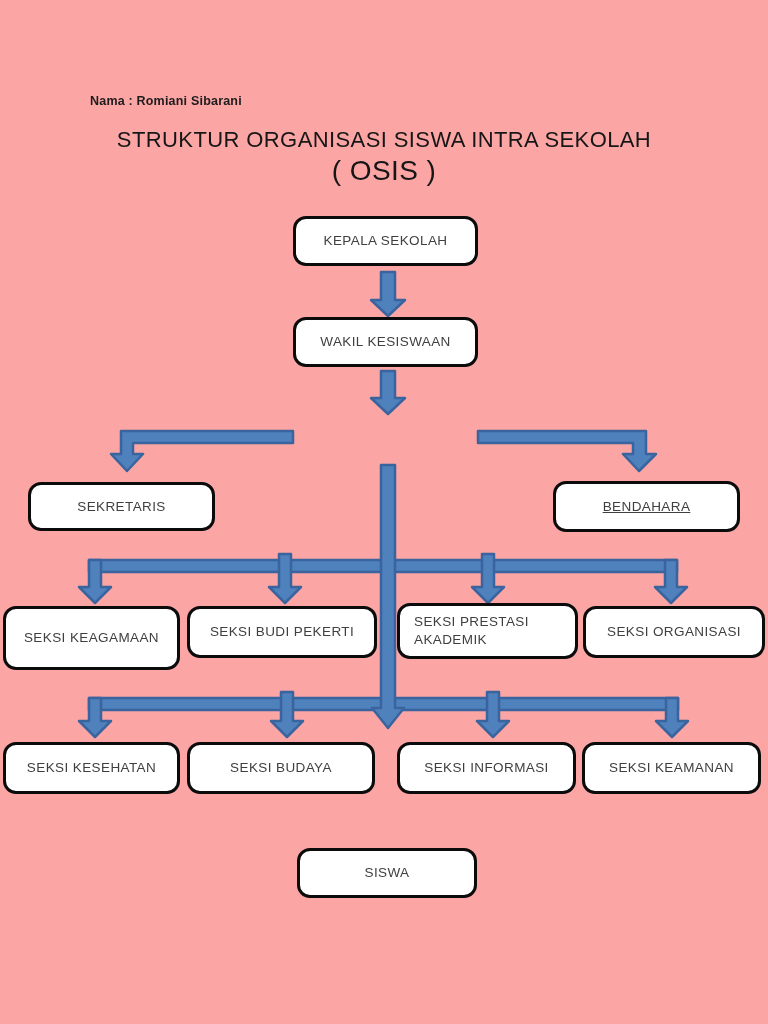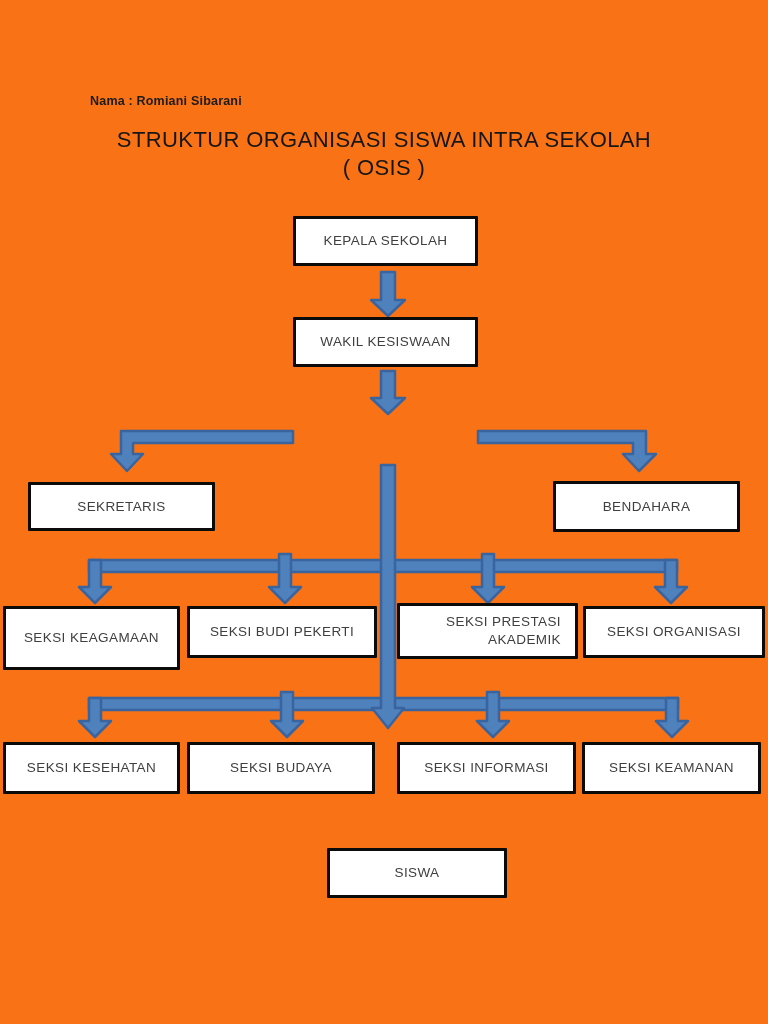--- a/index.html
+++ b/index.html
@@ -1,21 +1,21 @@
 <!DOCTYPE html>
 <html><head>
 <meta charset="utf-8">
 <style>
   html, body { margin: 0; padding: 0; }
   body { background: #ffffff; }
   .page {
     position: relative;
     width: 768px;
     height: 1024px;
-    background: #f97316;
+    background: #fca5a5;
     overflow: hidden;
     font-family: "Liberation Sans", "DejaVu Sans", sans-serif;
   }
   .author-line {
     position: absolute;
     left: 90px;
     top: 94px;
     font-size: 12.5px;
     font-weight: bold;
     color: #1c1c1c;
@@ -32,38 +32,38 @@
     letter-spacing: 0.4px;
     line-height: 1.35;
   }
   .doc-subtitle {
     position: absolute;
     left: 0;
     top: 155px;
     width: 768px;
     text-align: center;
     color: #161616;
-    font-size: 22px;
+    font-size: 28px;
     letter-spacing: 0.4px;
   }
   .arrow-layer {
     position: absolute;
     left: 0; top: 0;
     width: 768px; height: 1024px;
   }
   .node {
     position: absolute;
     box-sizing: border-box;
     border: 3px solid #0b0b0b;
-    border-radius: 1px;
+    border-radius: 13px;
     background: #ffffff;
     display: flex;
     align-items: center;
     justify-content: center;
-    text-align: right;
+    text-align: left;
     color: #3f3f3f;
     font-size: 13.5px;
     letter-spacing: 0.4px;
     line-height: 1.3;
     padding: 2px 14px;
   }
 </style>
 </head>
 <body>
 
@@ -96,27 +96,27 @@
       <path d="M381 272 L395 272 L395 300 L405 300 L388 316 L371 300 L381 300 Z"></path>
       <path d="M381 371 L395 371 L395 398 L405 398 L388 414 L371 398 L381 398 Z"></path>
 
       <path d="M381 465 L395 465 L395 708 L404 708 L388 728 L372 708 L381 708 Z"></path>
     </g>
   </svg>
 
   <div class="node" style="left:293px; top:216px; width:185px; height:50px;">KEPALA SEKOLAH</div>
   <div class="node" style="left:293px; top:317px; width:185px; height:50px;">WAKIL KESISWAAN</div>
   <div class="node" style="left:28px; top:482px; width:187px; height:49px;">SEKRETARIS</div>
-  <div class="node" style="left:553px; top:481px; width:187px; height:51px;">BENDAHARA</div>
+  <div class="node" style="left:553px; top:481px; width:187px; height:51px;text-decoration:underline;">BENDAHARA</div>
 
   <div class="node" style="left:3px; top:606px; width:177px; height:64px;">SEKSI KEAGAMAAN</div>
   <div class="node" style="left:187px; top:606px; width:190px; height:52px;">SEKSI BUDI PEKERTI</div>
   <div class="node" style="left:397px; top:603px; width:181px; height:56px;">SEKSI PRESTASI AKADEMIK</div>
   <div class="node" style="left:583px; top:606px; width:182px; height:52px;">SEKSI ORGANISASI</div>
 
   <div class="node" style="left:187px; top:742px; width:188px; height:52px;">SEKSI BUDAYA</div>
   <div class="node" style="left:3px; top:742px; width:177px; height:52px;">SEKSI KESEHATAN</div>
   <div class="node" style="left:397px; top:742px; width:179px; height:52px;">SEKSI INFORMASI</div>
   <div class="node" style="left:582px; top:742px; width:179px; height:52px;">SEKSI KEAMANAN</div>
 
-  <div class="node" style="left:297px; top:848px; width:180px; height:50px;margin-left:30px;">SISWA</div>
+  <div class="node" style="left:297px; top:848px; width:180px; height:50px;">SISWA</div>
 
 </div>
 
 </body></html>

